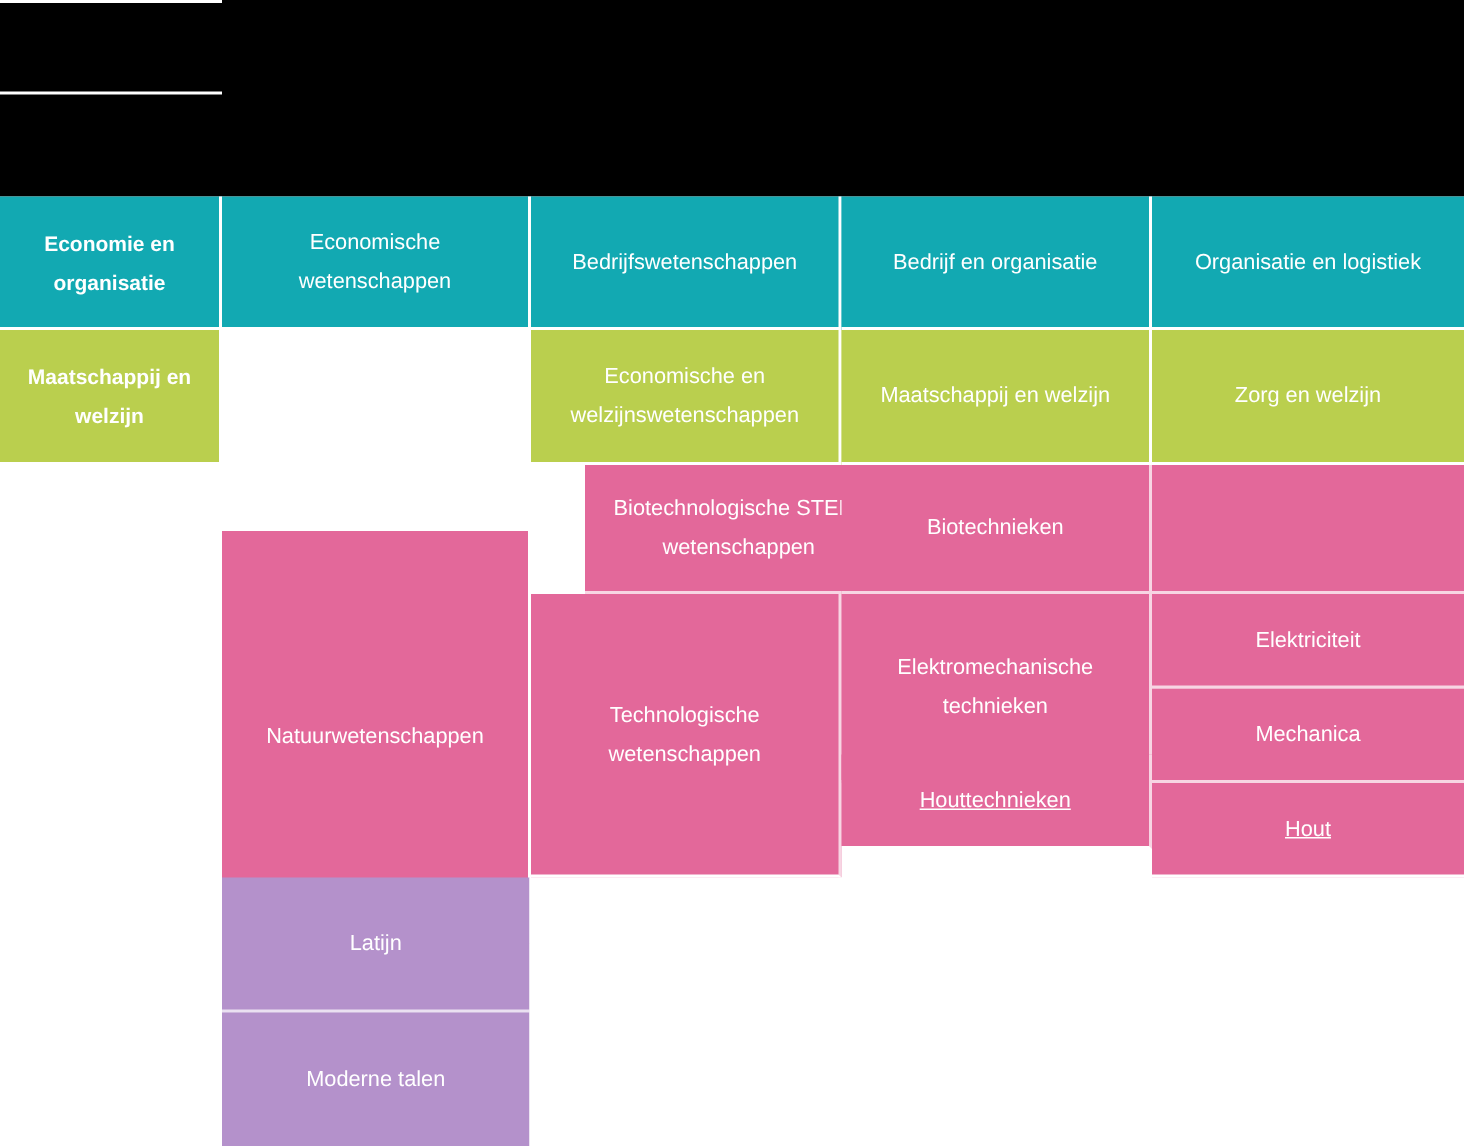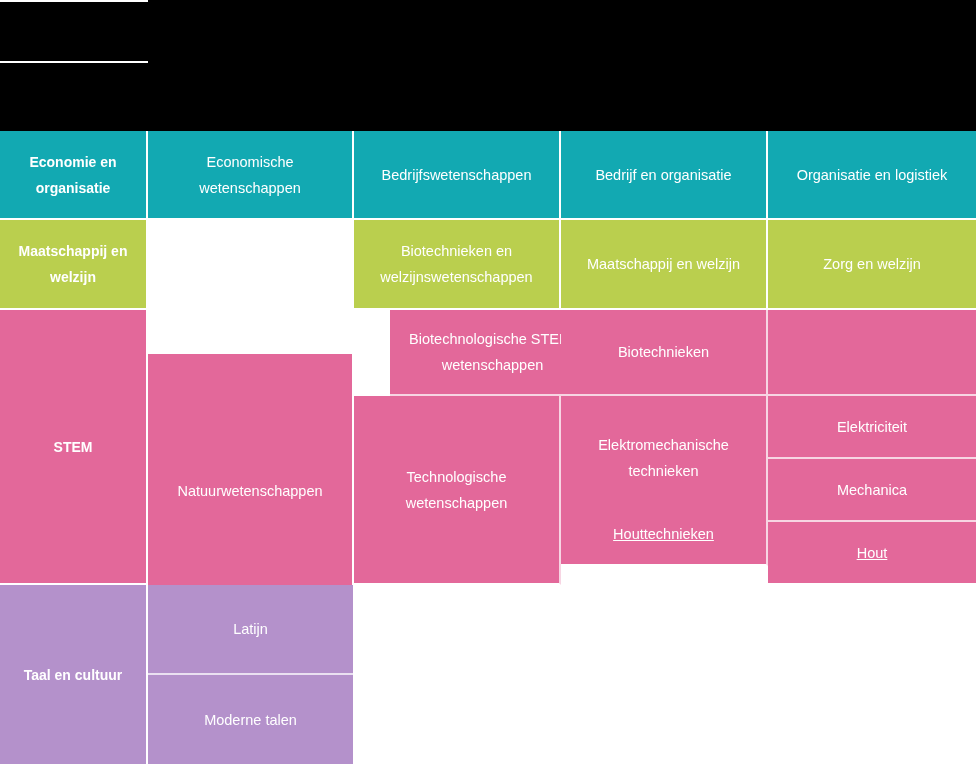--- a/index.html
+++ b/index.html
@@ -94,32 +94,29 @@
     <span class="txt">Bedrijf en organisatie</span>
   </div>
   <div class="cell c-teal sep-b" style="left:768px;top:131px;width:208px;height:89px;">
     <span class="txt">Organisatie en logistiek</span>
   </div>
 
   <div class="cell c-green bold sep-r sep-b" style="left:0px;top:220px;width:148px;height:90px;">
     <span class="txt">Maatschappij en welzijn</span>
   </div>
   <div class="cell c-green sep-r sep-b" style="left:354px;top:220px;width:207px;height:90px;">
-    <span class="txt">Biotechnieken en welzijnswetenschappen</span>
+    <span class="txt">Economische en welzijnswetenschappen</span>
   </div>
   <div class="cell c-green sep-r sep-b" style="left:561px;top:220px;width:207px;height:90px;">
     <span class="txt">Maatschappij en welzijn</span>
   </div>
   <div class="cell c-green sep-b" style="left:768px;top:220px;width:208px;height:90px;">
     <span class="txt">Zorg en welzijn</span>
   </div>
 
-  <div class="cell c-pink bold sep-r sep-b" style="left:0px;top:310px;width:148px;height:275px;">
-    <span class="txt">STEM</span>
-  </div>
   <div class="cell c-pink sep-r sep-b" style="left:148px;top:310px;width:206px;height:275px;margin-top:44px;">
     <span class="txt">Natuurwetenschappen</span>
   </div>
 
   <div class="cell c-pink soft-r soft-b" style="left:354px;top:310px;width:207px;height:86px;margin-left:36px;">
     <span class="txt">Biotechnologische STEM-wetenschappen</span>
   </div>
   <div class="cell c-pink soft-r sep-b" style="left:354px;top:396px;width:207px;height:189px;">
     <span class="txt">Technologische wetenschappen</span>
   </div>
@@ -140,23 +137,20 @@
   <div class="cell c-pink soft-b" style="left:768px;top:459px;width:208px;height:63px;">
     <span class="txt">Mechanica</span>
   </div>
   <div class="cell c-pink soft-b" style="left:768px;top:396px;width:208px;height:63px;">
     <span class="txt">Elektriciteit</span>
   </div>
   <div class="cell c-pink sep-b" style="left:768px;top:522px;width:208px;height:63px;text-decoration:underline;">
     <span class="txt">Hout</span>
   </div>
 
-  <div class="cell c-purple bold sep-r" style="left:0px;top:585px;width:148px;height:179px;">
-    <span class="txt">Taal en cultuur</span>
-  </div>
   <div class="cell c-purple soft-b" style="left:148px;top:585px;width:205px;height:90px;">
     <span class="txt">Latijn</span>
   </div>
   <div class="cell c-purple" style="left:148px;top:675px;width:205px;height:89px;">
     <span class="txt">Moderne talen</span>
   </div>
 
   <div class="cell c-blank" style="left:353px;top:585px;width:623px;height:179px;"></div>
 
 </div>

